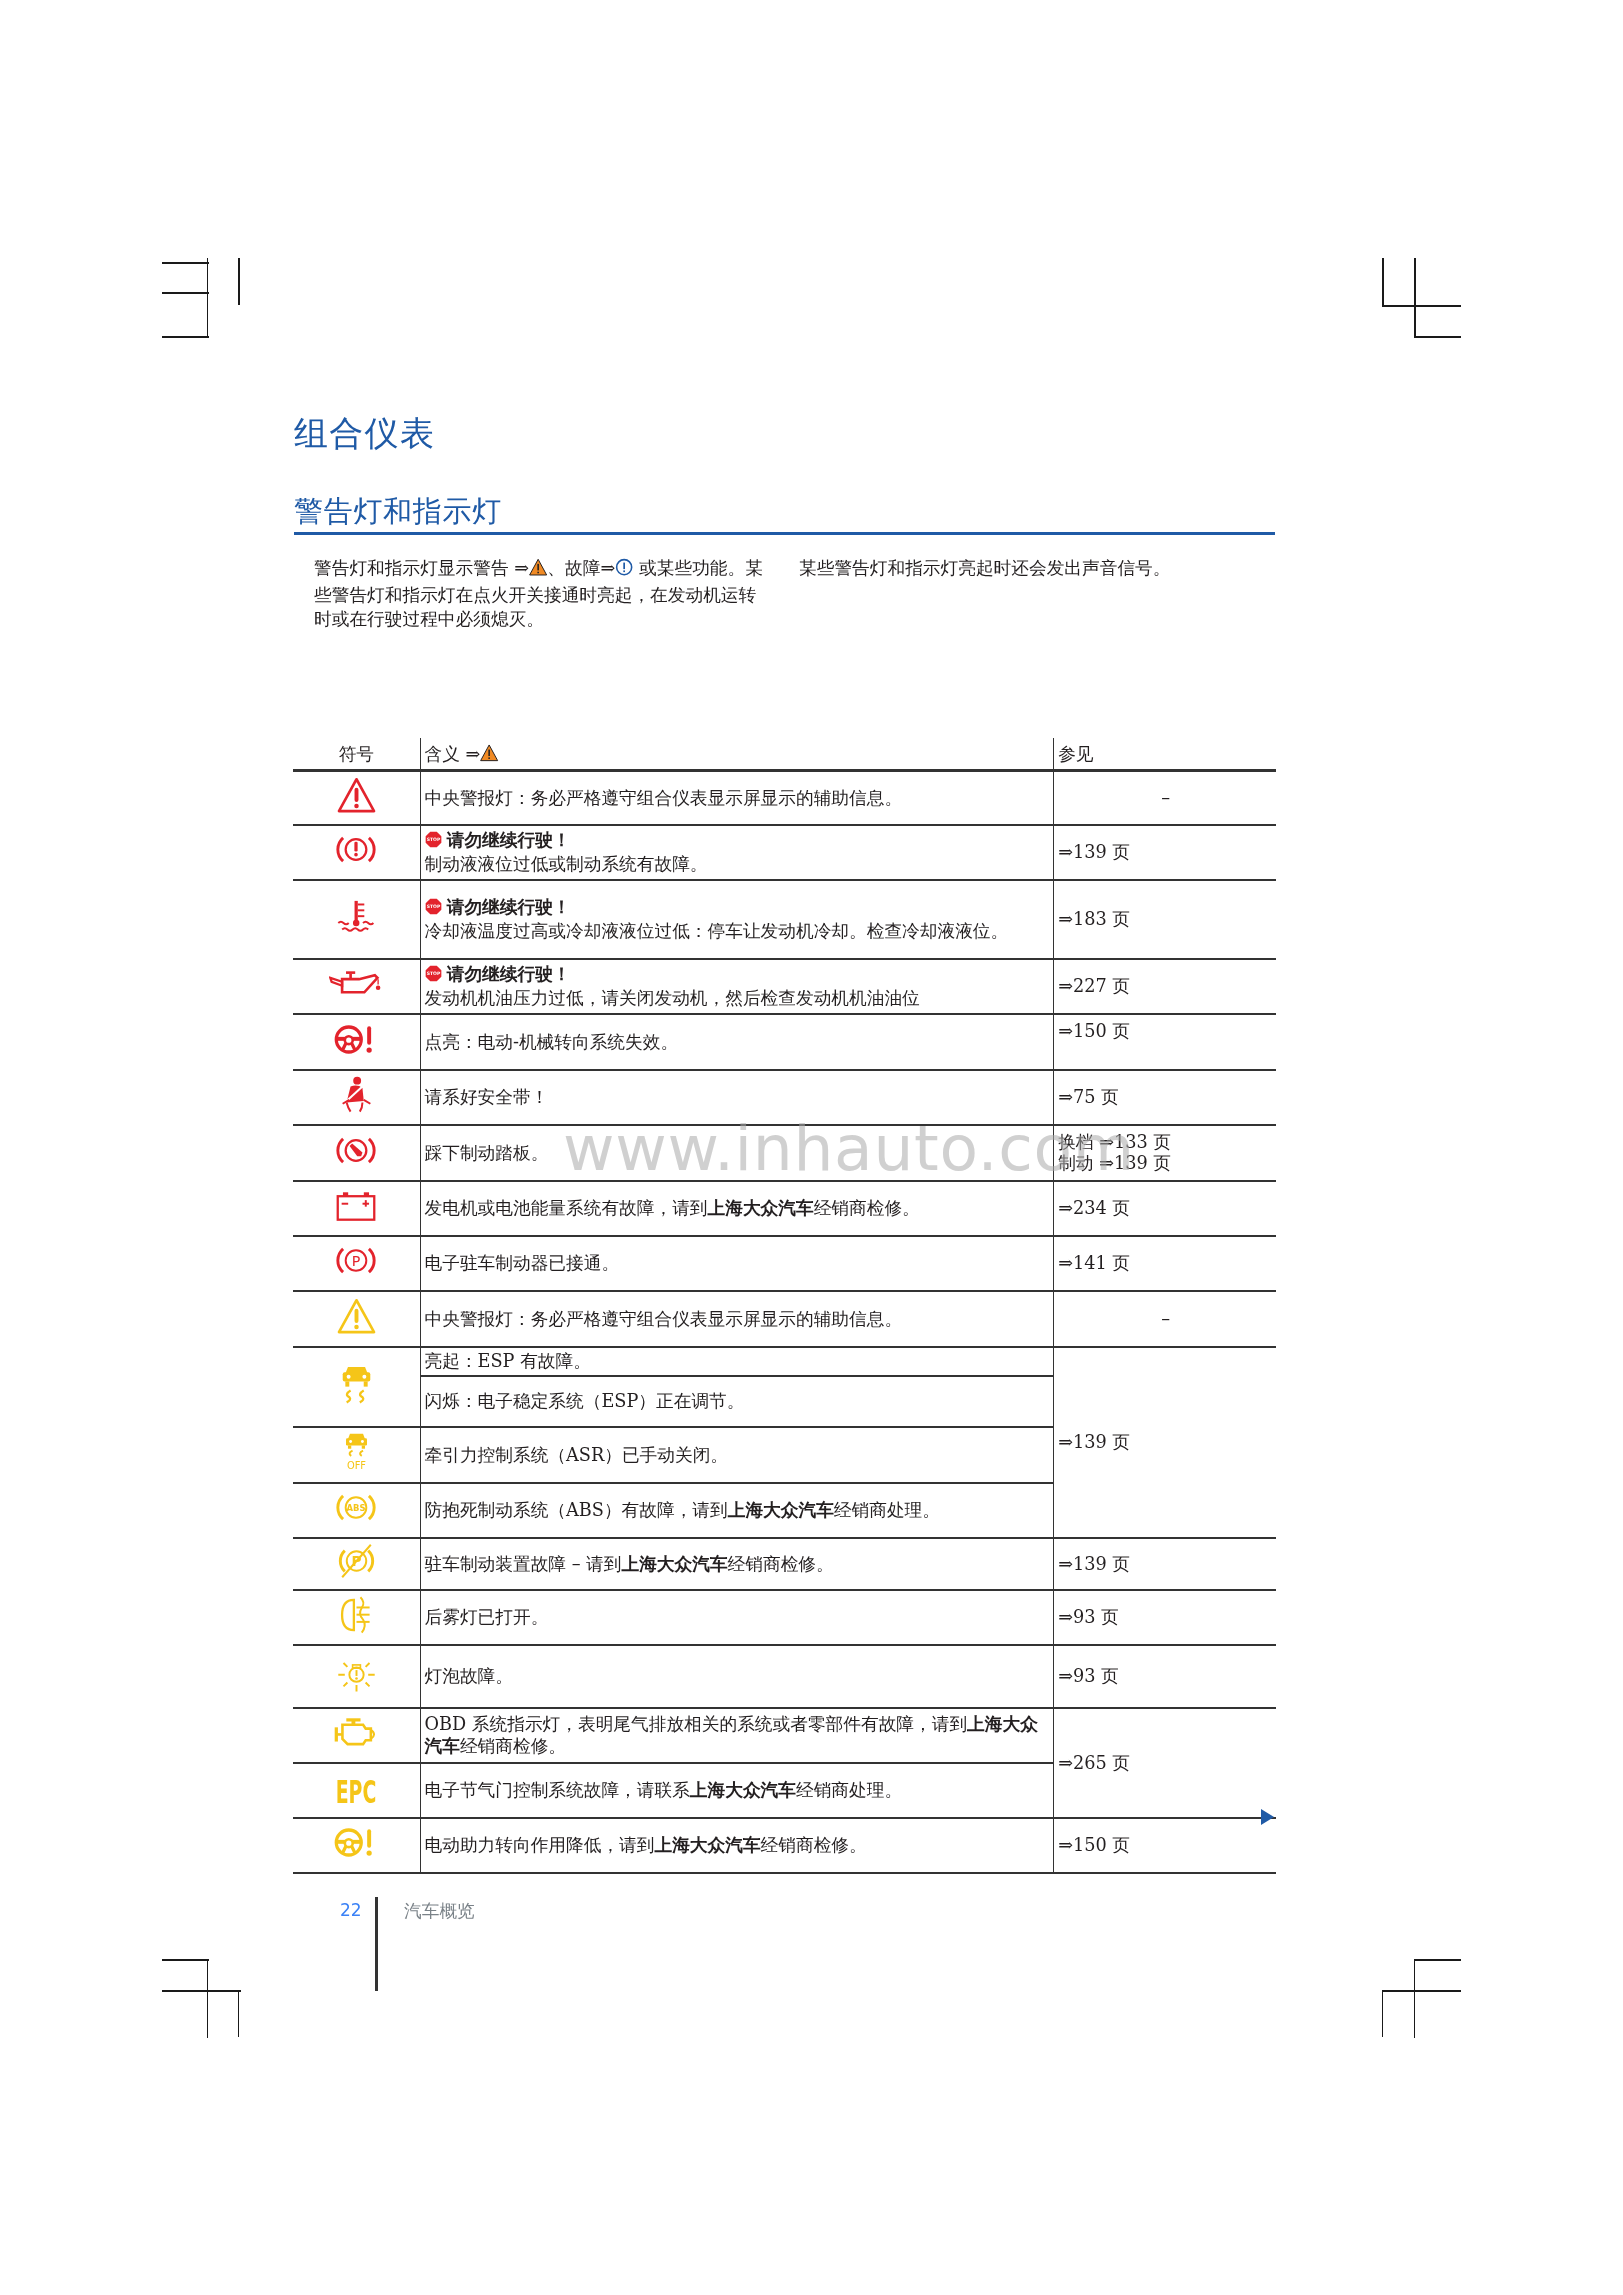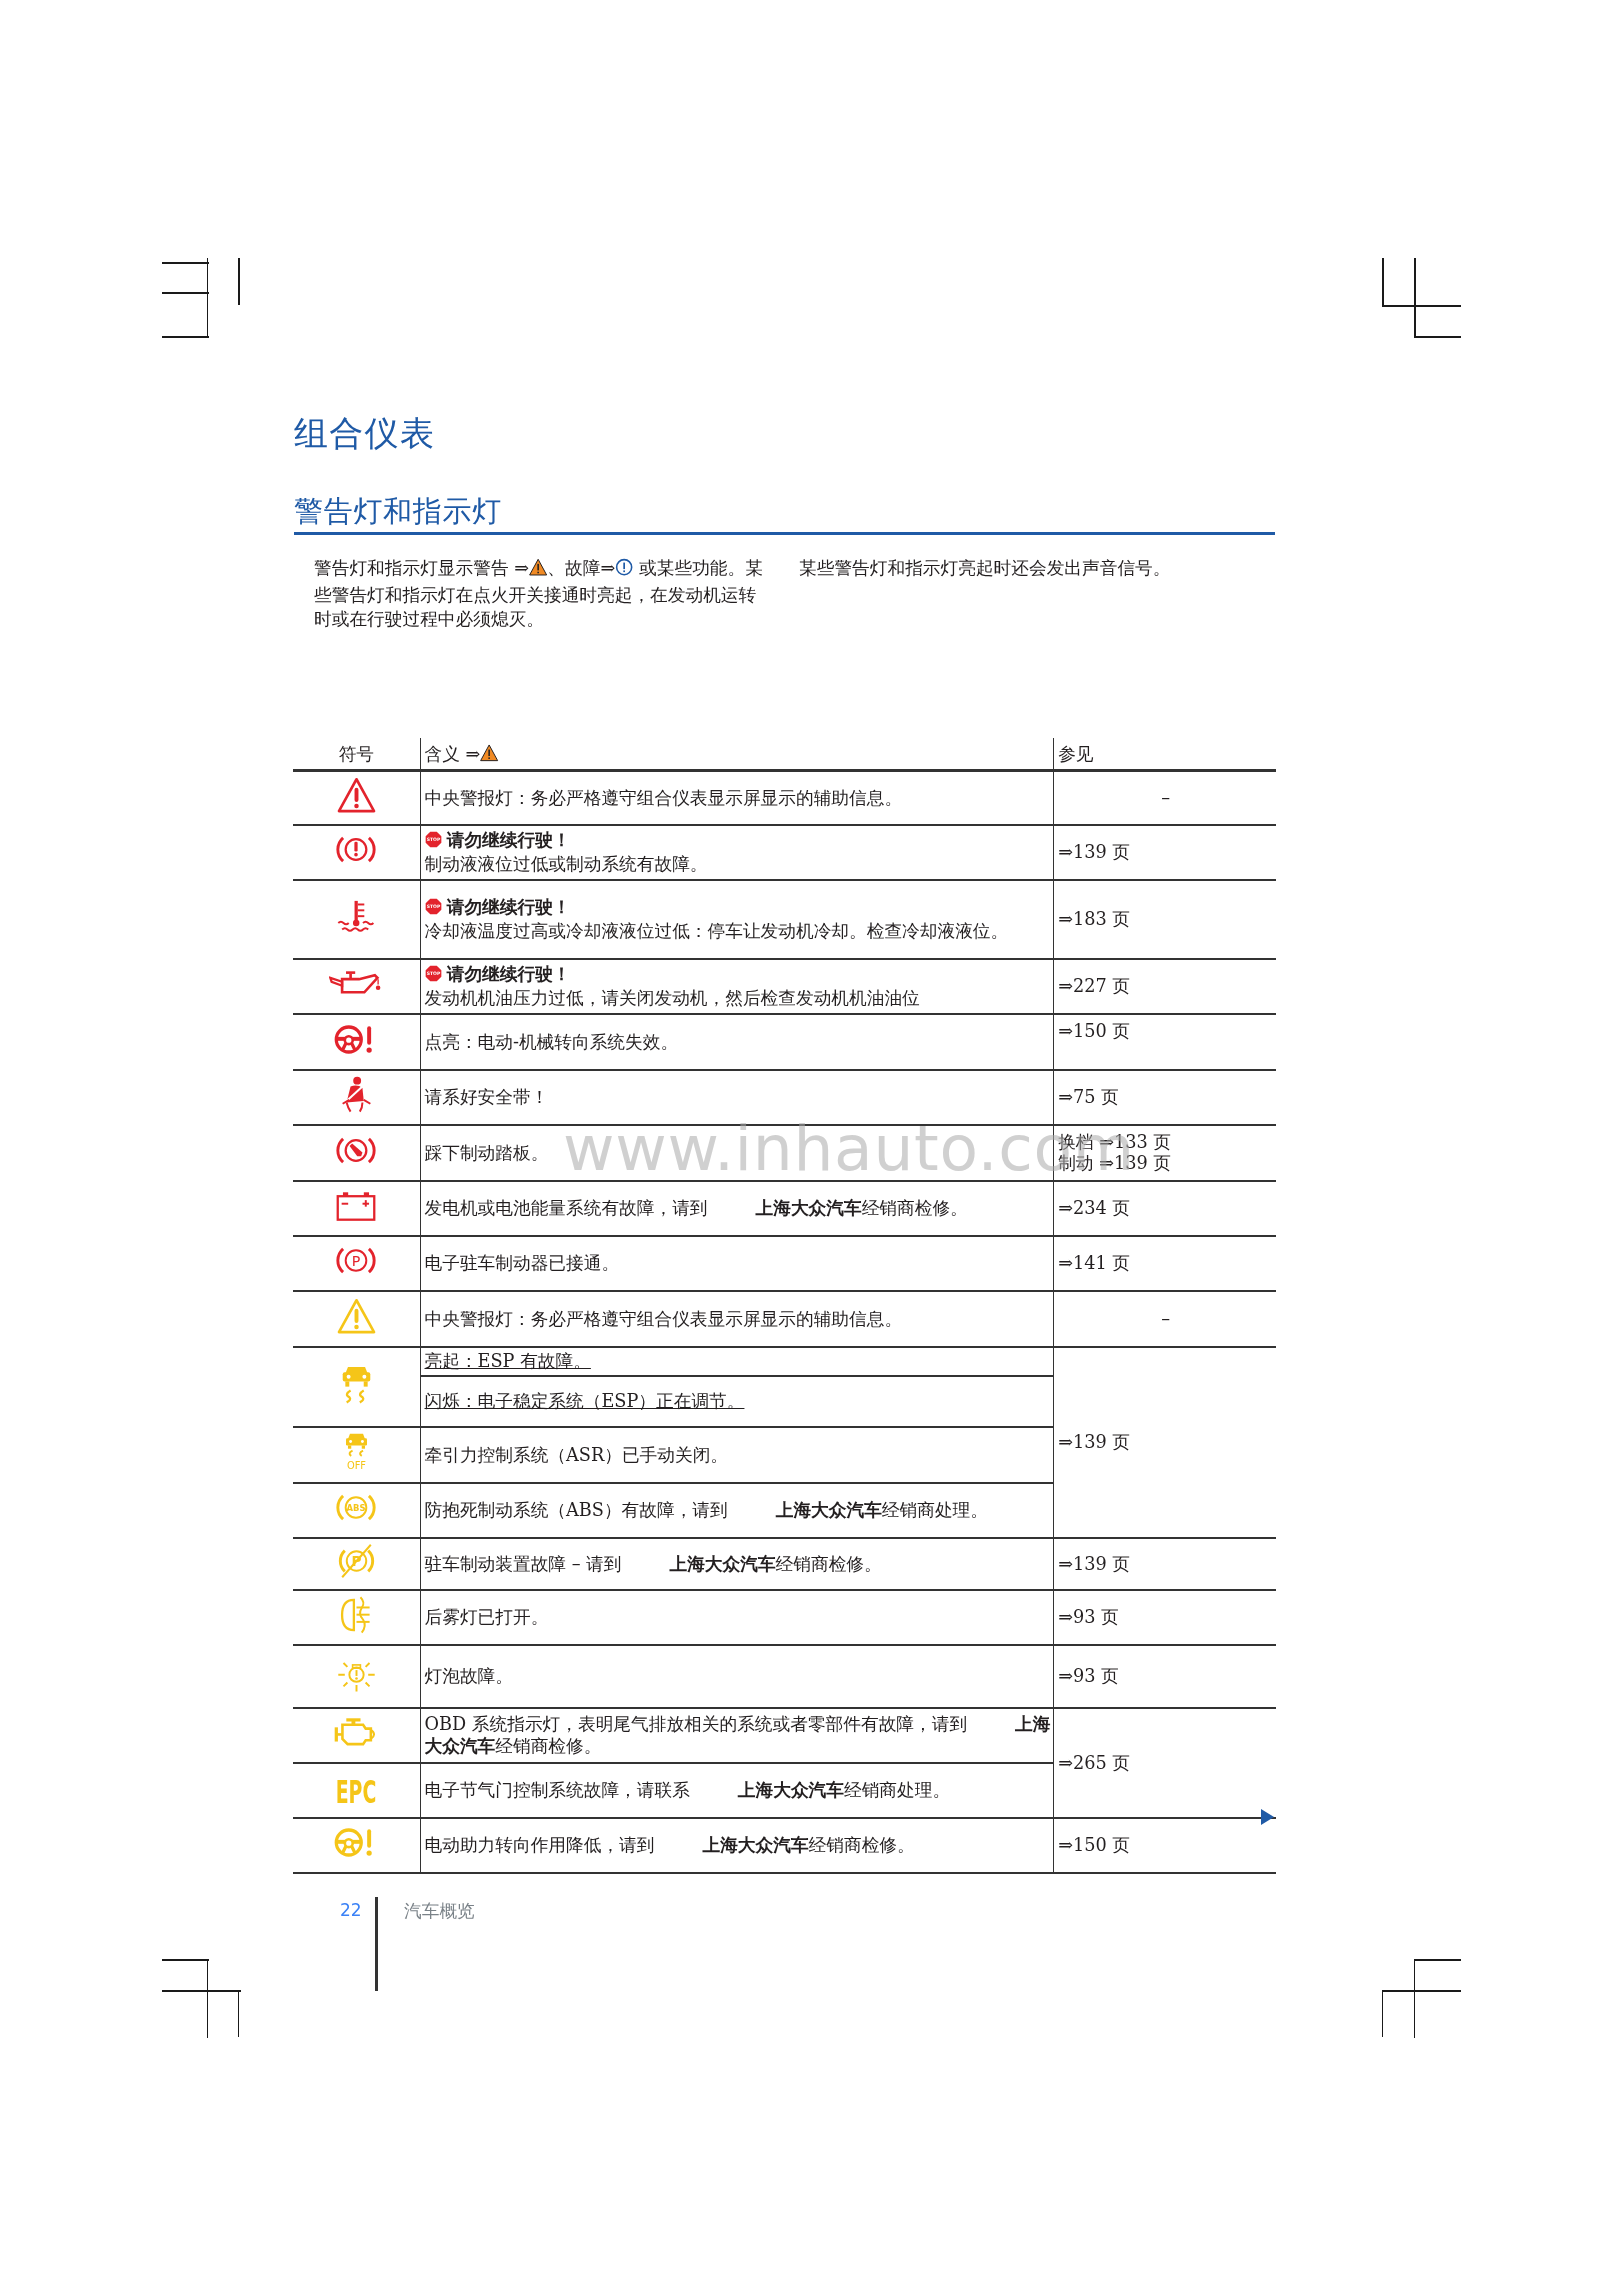--- a/index.html
+++ b/index.html
@@ -22,22 +22,22 @@
   table.tbl th.c1 { text-align:center; }
   table.tbl td { border-bottom:2px solid #333; font-size:17.7px; line-height:22px; padding:1.3px 2.6px 1.3px 3.9px; vertical-align:middle; }
   table.tbl td.sym { text-align:center; border-right:1.3px solid #333; padding:0; }
   table.tbl td.mean { border-right:1.3px solid #333; }
   table.tbl th.c2 { border-left:1.3px solid #333; }
   table.tbl th.c3 { border-left:1.3px solid #333; }
   td.ref { color:#231f20; }
   td.ref.center { text-align:center; }
   .stopline { font-family:"DejaVu Sans","Liberation Sans",sans-serif; font-weight:bold; }
   .stop-icon { display:inline-block; vertical-align:-2px; margin-right:5.2px; }
-  .bold { font-weight:bold; font-family:"DejaVu Sans","Liberation Sans",sans-serif;padding-left:48px; }
-  .sub { border-bottom:2px solid #333; padding:2.6px 0 2.6px 0; margin:0 -2.6px 11px -3.9px; padding-left:3.9px;text-decoration:underline; }
+  .bold { font-weight:bold; font-family:"DejaVu Sans","Liberation Sans",sans-serif; }
+  .sub { border-bottom:2px solid #333; padding:2.6px 0 2.6px 0; margin:0 -2.6px 11px -3.9px; padding-left:3.9px; }
   .sub:last-child { border-bottom:none; }
   .watermark { position:absolute; left:563px; top:1112px; font-family:"DejaVu Sans","Liberation Sans",sans-serif;
                font-size:63px; color:rgba(170,170,170,0.55); letter-spacing:0.7px; pointer-events:none; }
   .next-arrow { position:absolute; left:1261px; top:1809px; width:0; height:0;
                 border-top:8.5px solid transparent; border-bottom:8.5px solid transparent; border-left:13px solid #1f5aa6; }
   .footer-num { position:absolute; left:340px; top:1900px; font-family:"DejaVu Sans","Liberation Sans",sans-serif;
                 font-size:17px; color:#3b82f6; }
   .footer-bar { position:absolute; left:375px; top:1897px; width:3.3px; height:94px; background:#333; }
   .footer-title { position:absolute; left:404px; top:1899px; font-family:"DejaVu Sans","Liberation Sans",sans-serif;
                   font-size:17.7px; color:#7a8288; }

